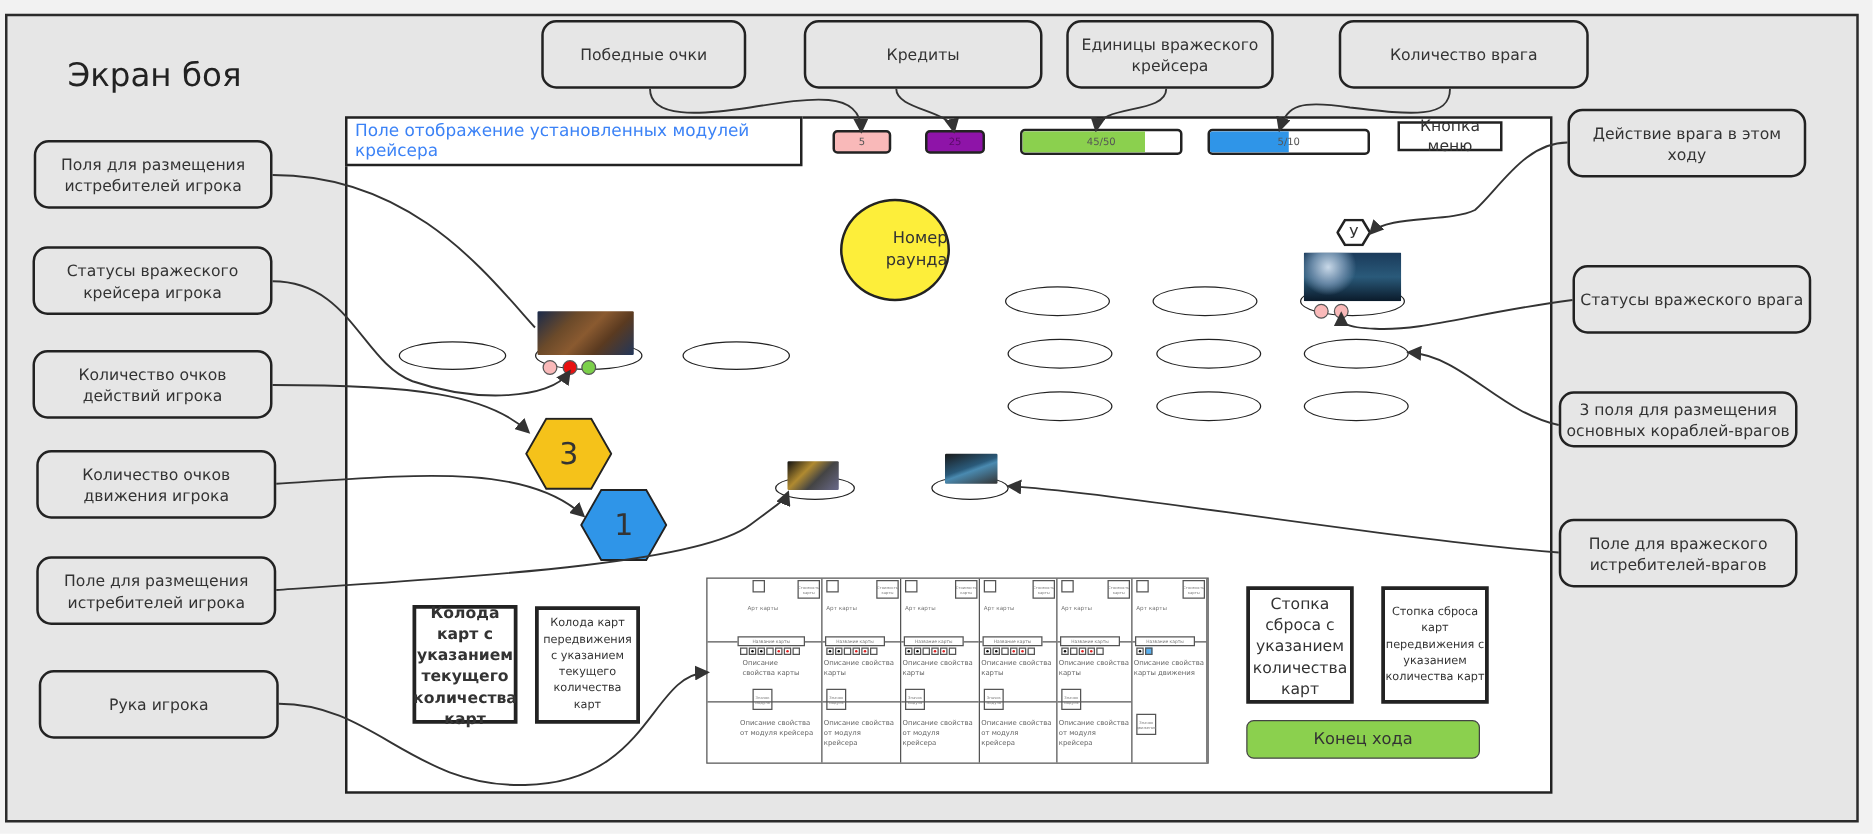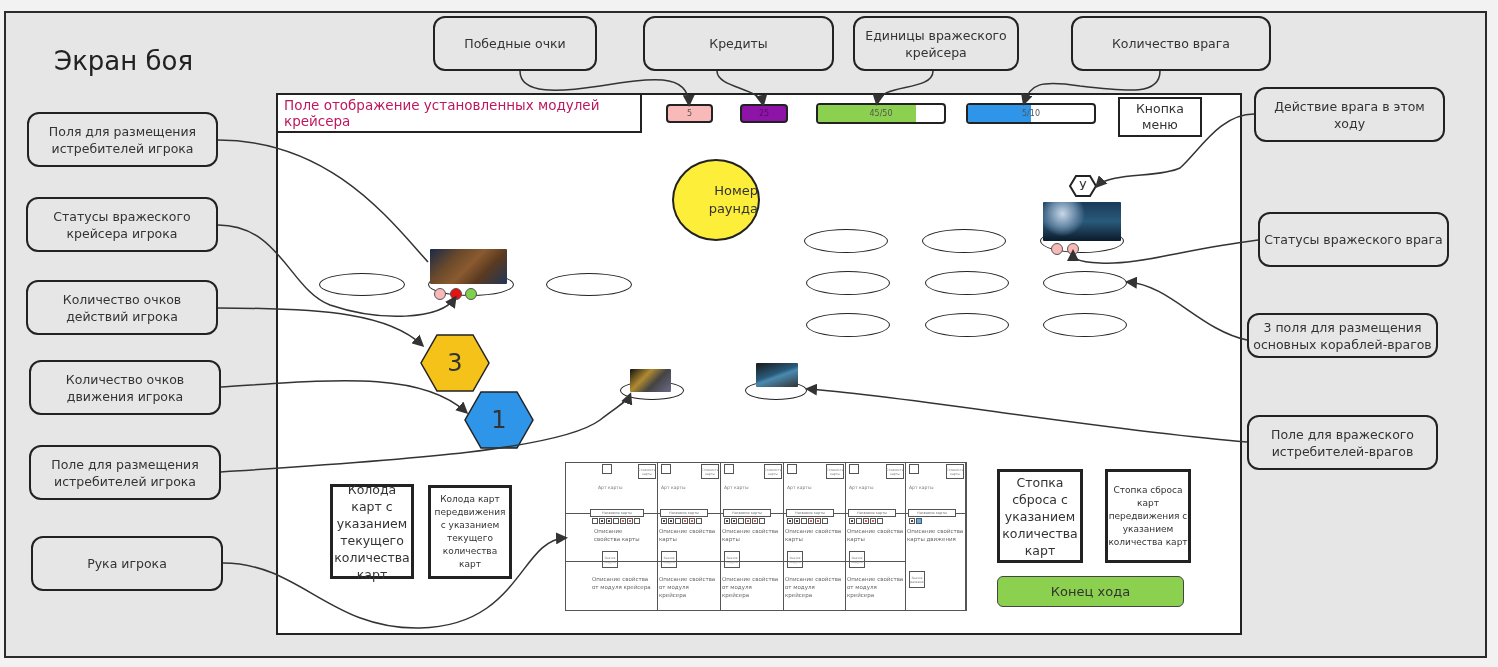--- a/index.html
+++ b/index.html
@@ -1,25 +1,25 @@
 <!DOCTYPE html>
 <html><head>
 <meta charset="utf-8">
 <style>
   html,body{margin:0;padding:0;}
   body{width:1498px;height:667px;background:#f2f2f2;position:relative;overflow:hidden;font-family:"DejaVu Sans","Liberation Sans",sans-serif;color:#333;}
   .frame{position:absolute;left:4px;top:11px;width:1483px;height:647px;background:#e6e6e6;border:2px solid #2b2b2b;box-sizing:border-box;}
   .title{position:absolute;left:54px;top:46px;font-size:26px;color:#222;font-weight:normal;}
   .callout{position:absolute;background:#e6e6e6;border:2px solid #222;border-radius:12px;box-sizing:border-box;display:flex;align-items:center;justify-content:center;text-align:center;font-size:12.5px;line-height:17px;color:#333;padding:2px 4px;}
   .screen{position:absolute;left:276px;top:93px;width:966px;height:542px;background:#fff;border:2px solid #222;box-sizing:border-box;}
-  .modbox{position:absolute;left:276px;top:93px;width:366px;height:40px;border:2px solid #222;box-sizing:border-box;background:#fff;font-size:13.5px;display:flex;align-items:center;padding-left:6px;color:#be185d;}
+  .modbox{position:absolute;left:276px;top:93px;width:366px;height:40px;border:2px solid #222;box-sizing:border-box;background:#fff;font-size:13.5px;display:flex;align-items:center;padding-left:6px;color:#3b82f6;}
   .stat{position:absolute;border:2px solid #222;border-radius:4px;box-sizing:border-box;font-size:8px;color:#555;display:flex;align-items:center;justify-content:center;overflow:hidden;}
   .bar-fill{position:absolute;left:0;top:0;bottom:0;}
   .bar-text{position:relative;z-index:2;}
-  .menu-btn{position:absolute;left:1118px;top:97px;width:84px;height:40px;border:2px solid #222;box-sizing:border-box;background:#fff;font-size:12.5px;line-height:16px;text-align:center;display:flex;align-items:center;justify-content:center;cursor:pointer;}
+  .menu-btn{position:absolute;left:1118px;top:97px;width:84px;height:24px;border:2px solid #222;box-sizing:border-box;background:#fff;font-size:12.5px;line-height:16px;text-align:center;display:flex;align-items:center;justify-content:center;cursor:pointer;}
   .round{position:absolute;left:672px;top:159px;width:88px;height:82px;border-radius:50%;background:#fdee3a;border:2px solid #222;box-sizing:border-box;display:flex;align-items:center;justify-content:center;text-align:right;font-size:13px;line-height:18px;}
   .slot{position:absolute;border:1.6px solid #222;border-radius:50%;box-sizing:border-box;background:transparent;}
   .ship{position:absolute;border-radius:1px;overflow:hidden;}
   .dot{position:absolute;width:12px;height:12px;border-radius:50%;border:1px solid #555;box-sizing:border-box;}
   .hex{position:absolute;display:flex;align-items:center;justify-content:center;}
   .hex svg{position:absolute;left:0;top:0;}
   .hex span{position:relative;z-index:2;}
   .deck{position:absolute;border:3px solid #222;box-sizing:border-box;background:#fff;display:flex;align-items:center;justify-content:center;text-align:center;color:#333;}
   .endturn{position:absolute;left:997px;top:576px;width:187px;height:31px;background:#8bd04e;border:1.5px solid #444;border-radius:6px;box-sizing:border-box;display:flex;align-items:center;justify-content:center;font-size:13px;color:#333;cursor:pointer;}
   .hand{position:absolute;left:565px;top:462px;width:402px;height:149px;border:1.5px solid #555;box-sizing:border-box;background:#fff;}
@@ -120,21 +120,21 @@
 <div class="ship" style="left:1043px;top:202px;width:78px;height:39px;background:radial-gradient(circle at 25% 30%,#c8d8e8 0%,#6a8aa8 20%,transparent 35%),linear-gradient(180deg,#1a3a5a 0%,#2a5a7a 50%,#0a1a2a 100%);"></div>
 <div class="dot" style="left:1051px;top:243px;background:#f9b9b9;"></div>
 <div class="dot" style="left:1067px;top:243px;background:#f9b9b9;"></div>
 <div class="hex" style="left:1069px;top:175px;width:28px;height:22px;font-size:12px;">
   <svg width="28" height="22">
       <polygon points="7,1 21,1 27,11 21,21 7,21 1,11" fill="#fff" stroke="#222" stroke-width="2"></polygon>
     </svg>
   <span>У</span>
 </div>
 
-<div class="deck" style="left:330px;top:484px;width:84px;height:95px;font-size:12.5px;line-height:17px;">Колода карт с указанием текущего количества карт</div>
+<div class="deck" style="left:330px;top:484px;width:84px;height:95px;font-size:12.5px;line-height:17px;font-weight:bold;">Колода карт с указанием текущего количества карт</div>
 <div class="deck" style="left:428px;top:485px;width:84px;height:94px;font-size:9px;line-height:13px;">Колода карт передвижения с указанием текущего количества карт</div>
 <div class="deck" style="left:997px;top:469px;width:86px;height:94px;font-size:12.5px;line-height:17px;">Стопка сброса с указанием количества карт</div>
 <div class="deck" style="left:1105px;top:469px;width:86px;height:94px;font-size:9px;line-height:13px;">Стопка сброса карт передвижения с указанием количества карт</div>
 <div class="endturn">Конец хода</div>
 
 <div class="hand" id="hand">
     <div class="card" style="left: 0px; width: 92px;">
       <div class="cost" style="left:36px"></div>
       <div class="val" style="left:72px">Стоимость карты</div>
       <div class="art" style="left:32px">Арт карты</div>

